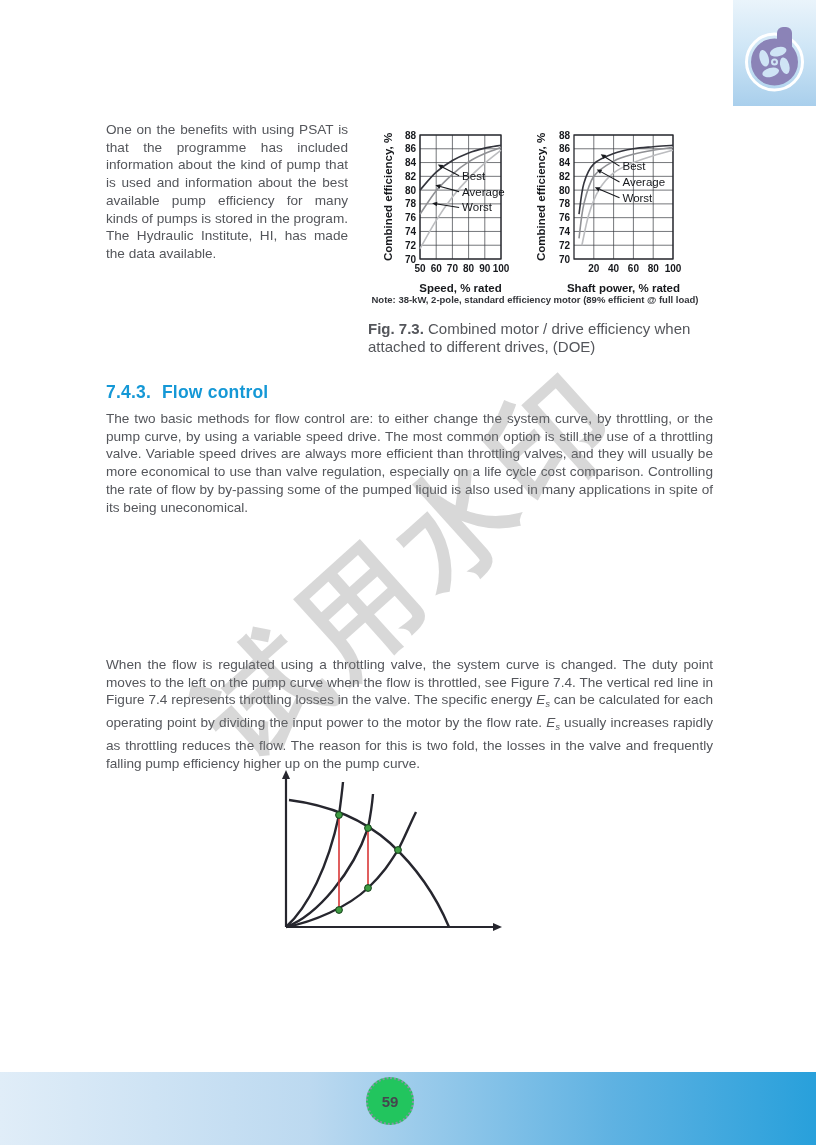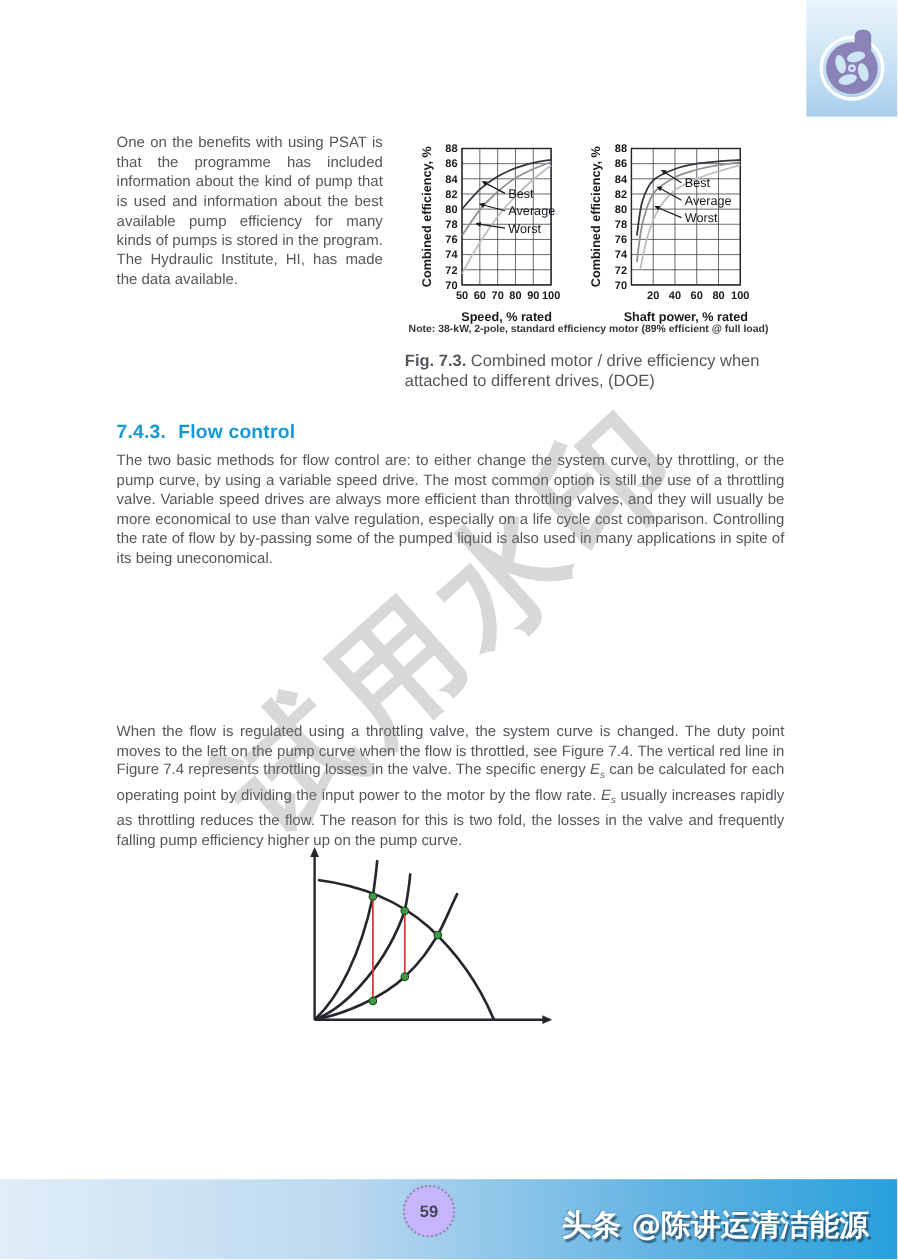--- a/index.html
+++ b/index.html
@@ -28,21 +28,21 @@
     color:rgba(125,125,125,0.30);z-index:40;pointer-events:none;
     font-family:"DejaVu Sans",sans-serif;
   }
   
   .footer-bar{
     left:0;top:1072px;width:816px;height:73px;
     background:linear-gradient(90deg,#e0edf8 0%,#bcd9f0 38%,#5fb2e2 75%,#28a0db 100%);
   }
   .page-badge{
     left:366px;top:1077px;width:44px;height:44px;border-radius:50%;
-    border:2px dotted #8496a4;background:#c4b5fd;
+    border:2px dotted #8496a4;background:#22c55e;
     display:flex;align-items:center;justify-content:center;
     color:#45464e;font-size:15px;font-weight:bold;
   }
   .footer-mark{
     right:26px;top:1096px;font-size:27px;font-weight:bold;color:#ffffff;
     text-shadow:2px 2px 1px rgba(30,50,70,0.6),-1px -1px 0 rgba(30,50,70,0.25);
     font-family:"DejaVu Sans",sans-serif;white-space:nowrap;
   }
   svg text{font-family:"Liberation Sans",sans-serif;fill:#17191d;}
   .tick{font-size:10px;font-weight:700;}
@@ -219,17 +219,14 @@
       <circle cx="71" cy="144" r="3.4"></circle>
       <circle cx="100" cy="122" r="3.4"></circle>
     </g>
   </svg>
 
 
   <div class="abs wm-diagonal">试用水印</div>
 
   <div class="abs footer-bar"></div>
   <div class="abs page-badge">59</div>
-  <div class="abs footer-mark">
-    <span>头条 </span><span>@陈讲运清洁能源</span>
-  </div>
 
 </div>
 
 </body></html>

